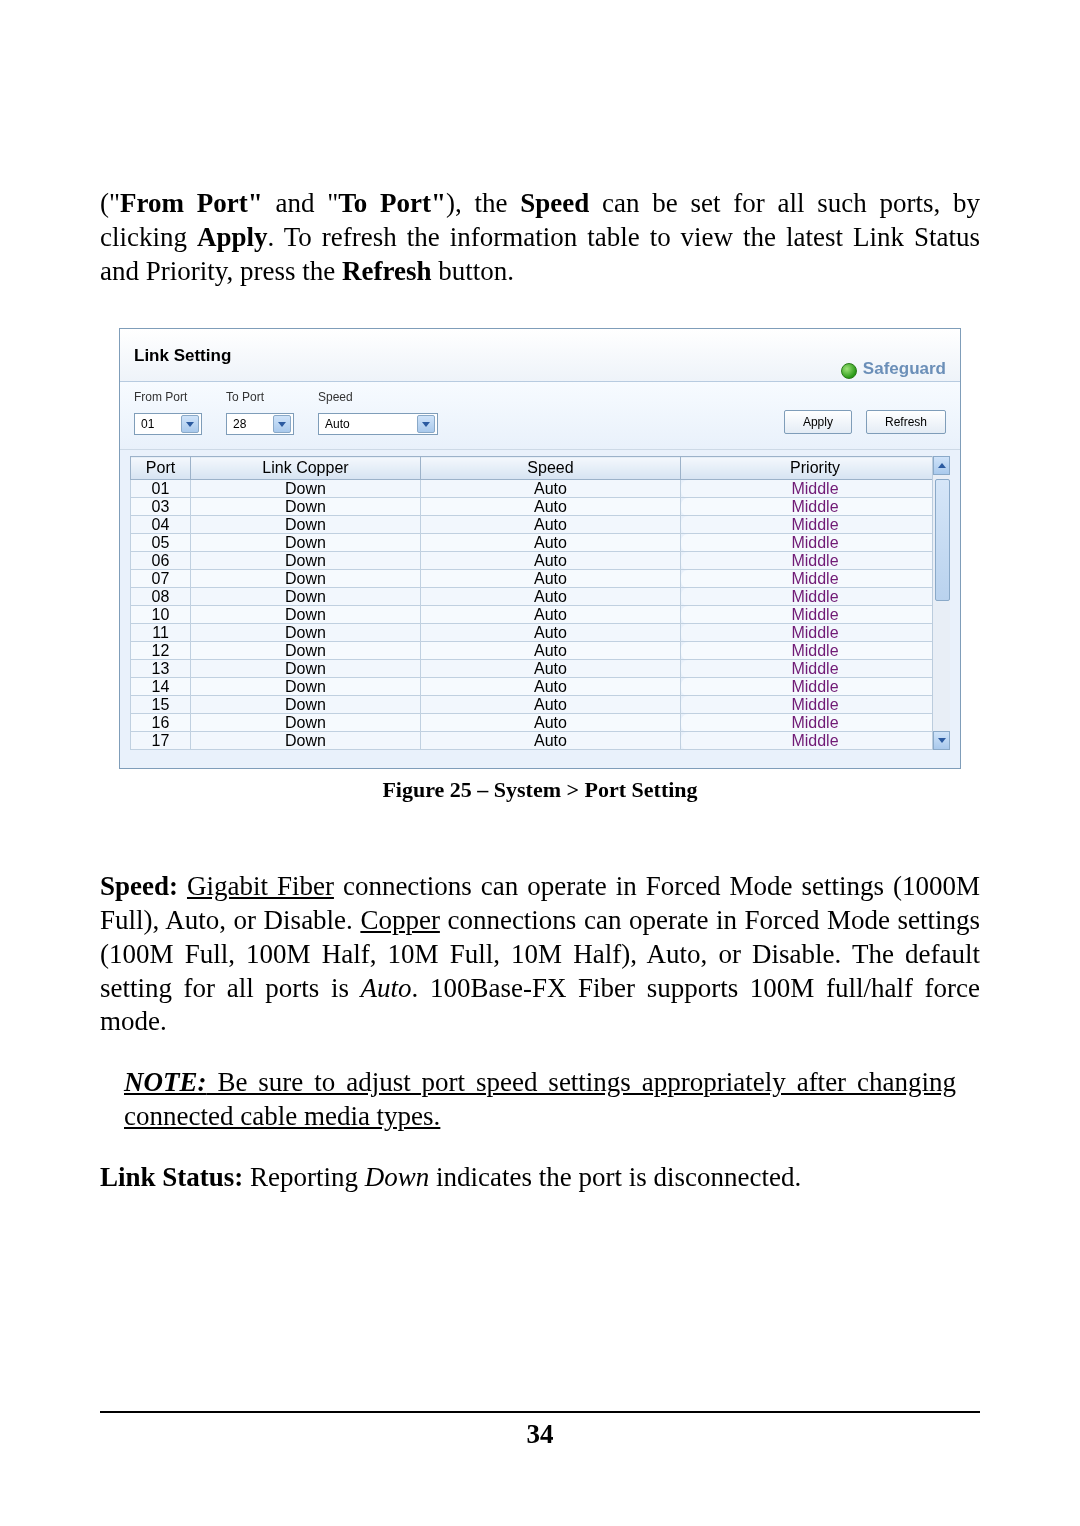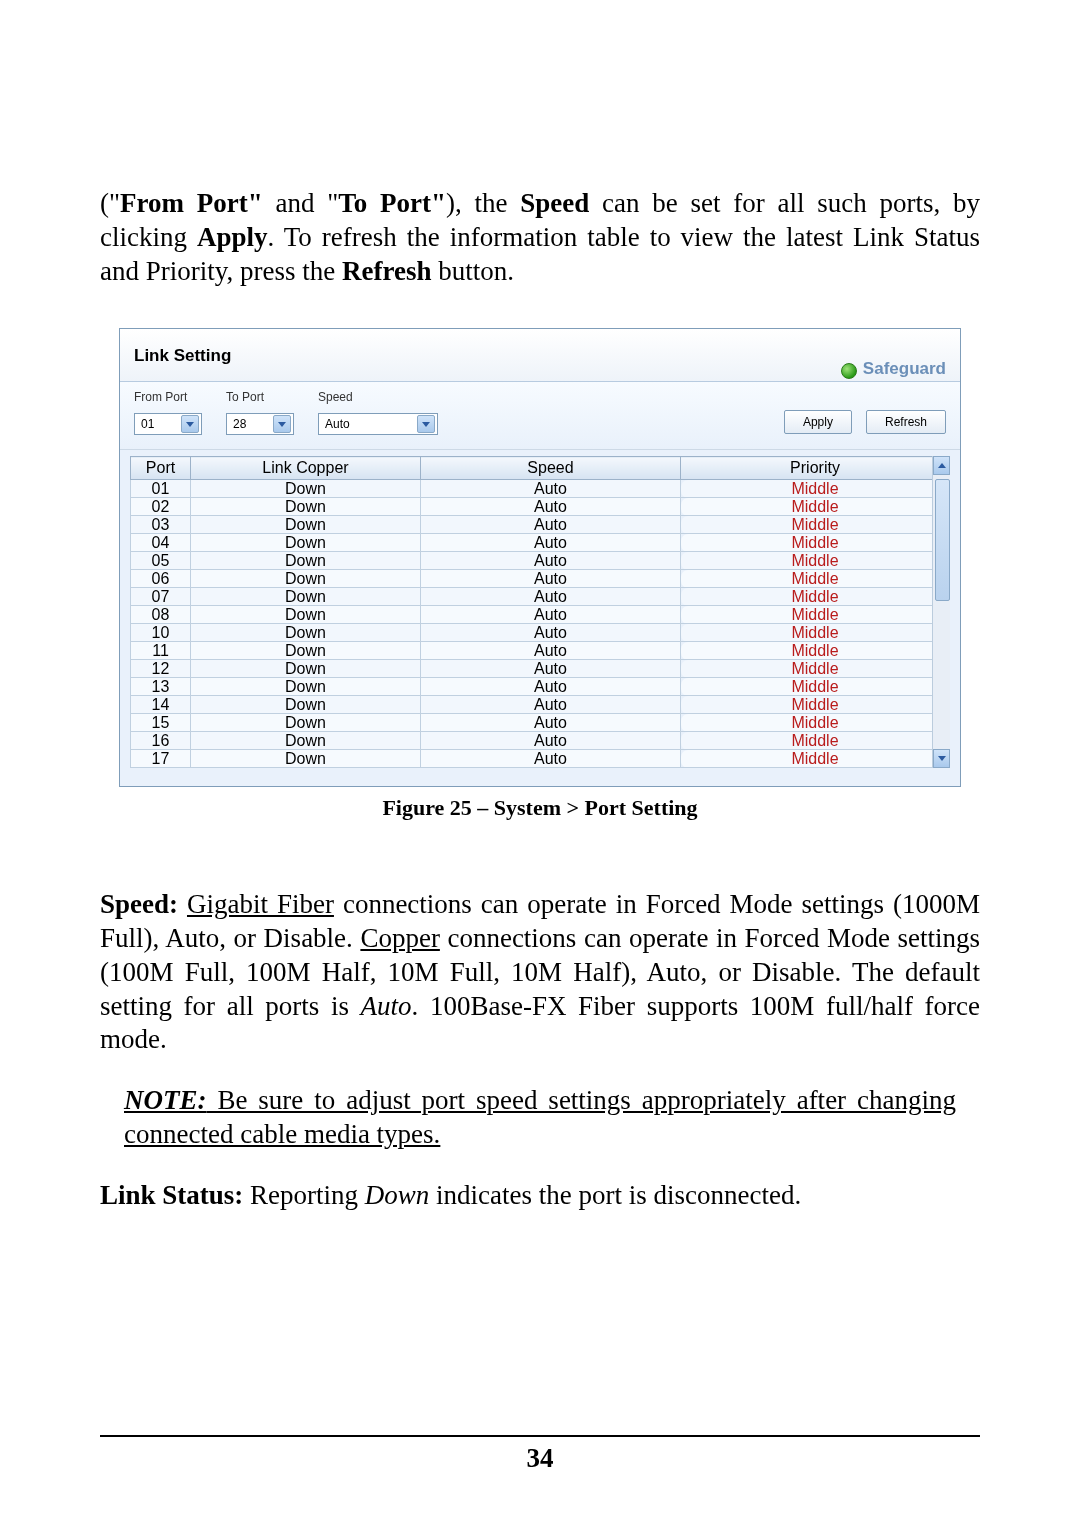--- a/index.html
+++ b/index.html
@@ -131,21 +131,21 @@
   .tbl td {
     border:1px solid #c0d0e0;
     background:#f2f7fd;
     text-align:center;
     padding:1px 4px;
     height:15px;
     line-height:15px;
   }
   .tbl tr:nth-child(even) td { background:#f6fafe; }
   .tbl td.port { text-align:center; width:40px; }
-  .tbl td.priority { color:#b91c1c;border-radius:7px; }
+  .tbl td.priority { color:#701a75;border-radius:7px; }
 
   .scroll-col {
     position:absolute;
     top:0;right:0;bottom:0;width:17px;
     background:#e8eef6;
     border-left:1px solid #bcd;
     display:flex;flex-direction:column;justify-content:space-between;
   }
   .scroll-arrow {
     height:17px;display:flex;align-items:center;justify-content:center;
@@ -184,21 +184,21 @@
   }
   .page-number {
     text-align:center;
     font-weight:bold;
     font-size:27px;
     padding-top:6px;
   }
   .footer {
     position:absolute;
     left:100px; right:100px;
-    bottom:52px;
+    bottom:76px;
   }
 </style>
 </head>
 <body>
 
 <div class="page">
 
   <p class="body-text">
     <span>("</span><span class="bold">From Port"</span><span> and "</span><span class="bold">To Port"</span><span>), the </span><span class="bold">Speed</span><span> can be set for all such ports, by clicking </span><span class="bold">Apply</span><span>. To refresh the information table to view the latest Link Status and Priority, press the </span><span class="bold">Refresh</span><span> button.</span>
   </p>
@@ -268,26 +268,20 @@
             </tr>
           </thead>
           <tbody id="port-rows">
               <tr>
                 <td class="port">01</td>
                 <td>Down</td>
                 <td>Auto</td>
                 <td class="priority">Middle</td>
               </tr>
               <tr>
-                <td class="port">02</td>
-                <td>Down</td>
-                <td>Auto</td>
-                <td class="priority">Middle</td>
-              </tr>
-              <tr>
                 <td class="port">03</td>
                 <td>Down</td>
                 <td>Auto</td>
                 <td class="priority">Middle</td>
               </tr>
               <tr>
                 <td class="port">04</td>
                 <td>Down</td>
                 <td>Auto</td>
                 <td class="priority">Middle</td>

